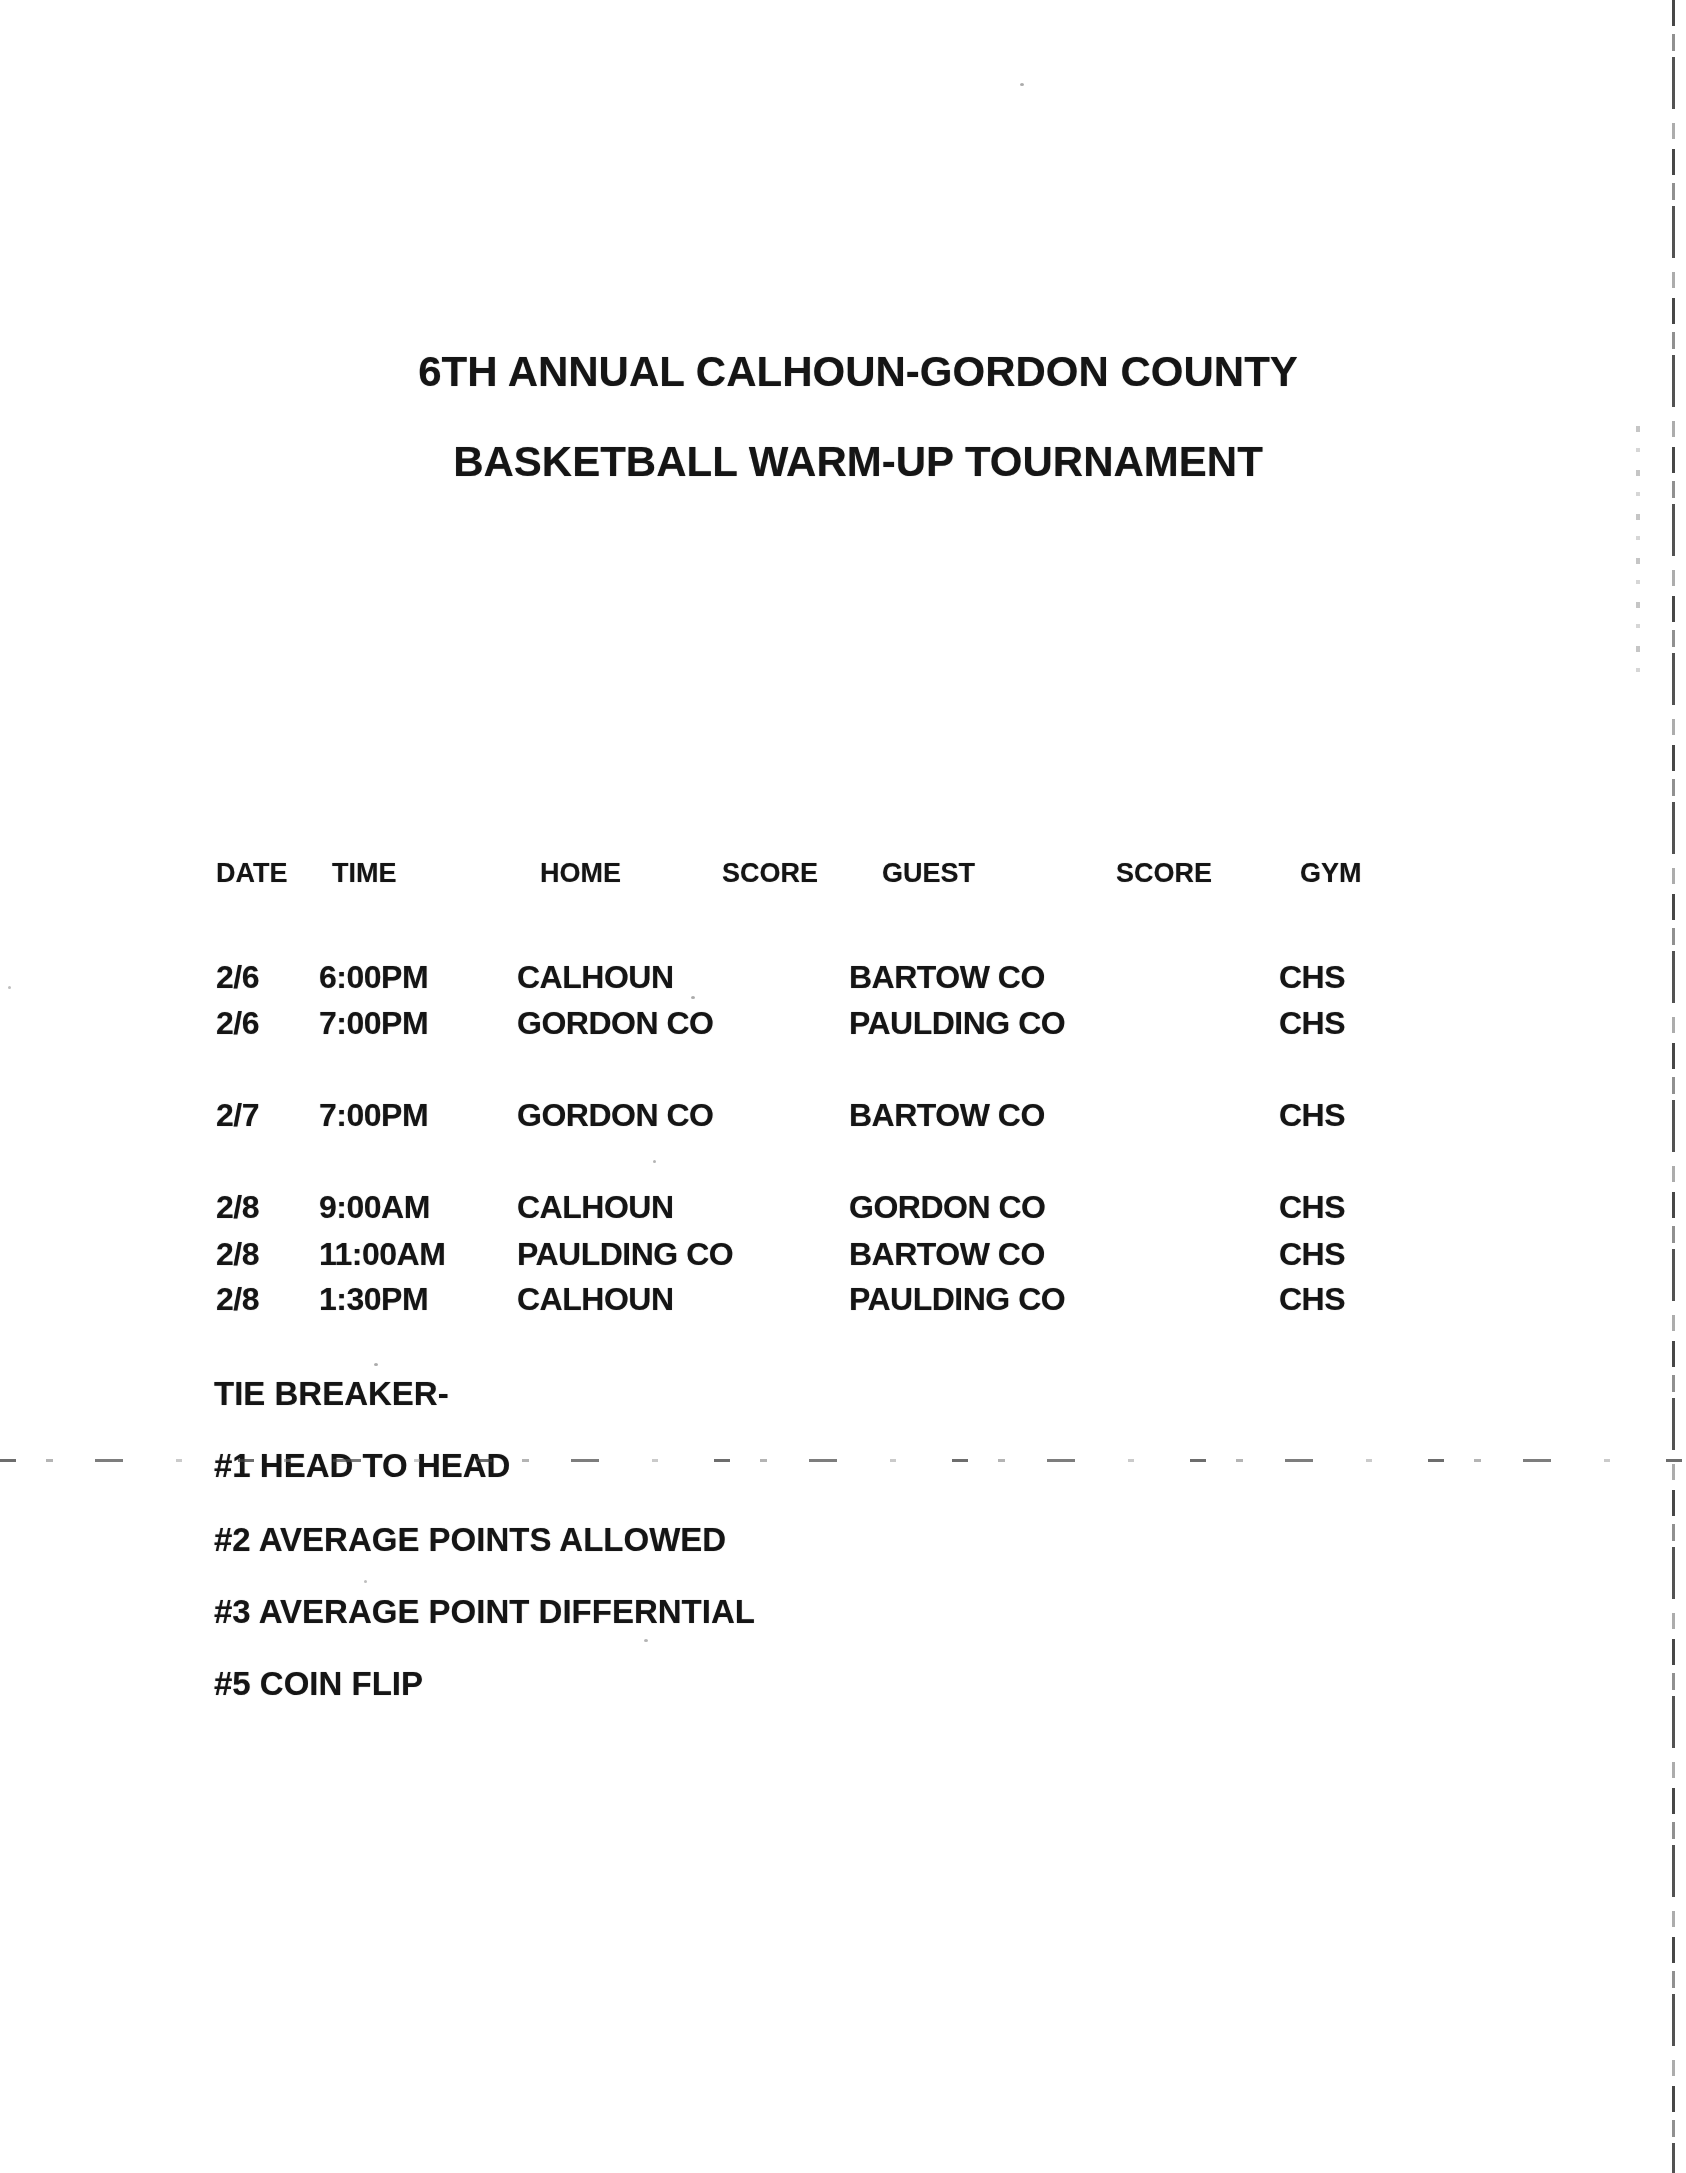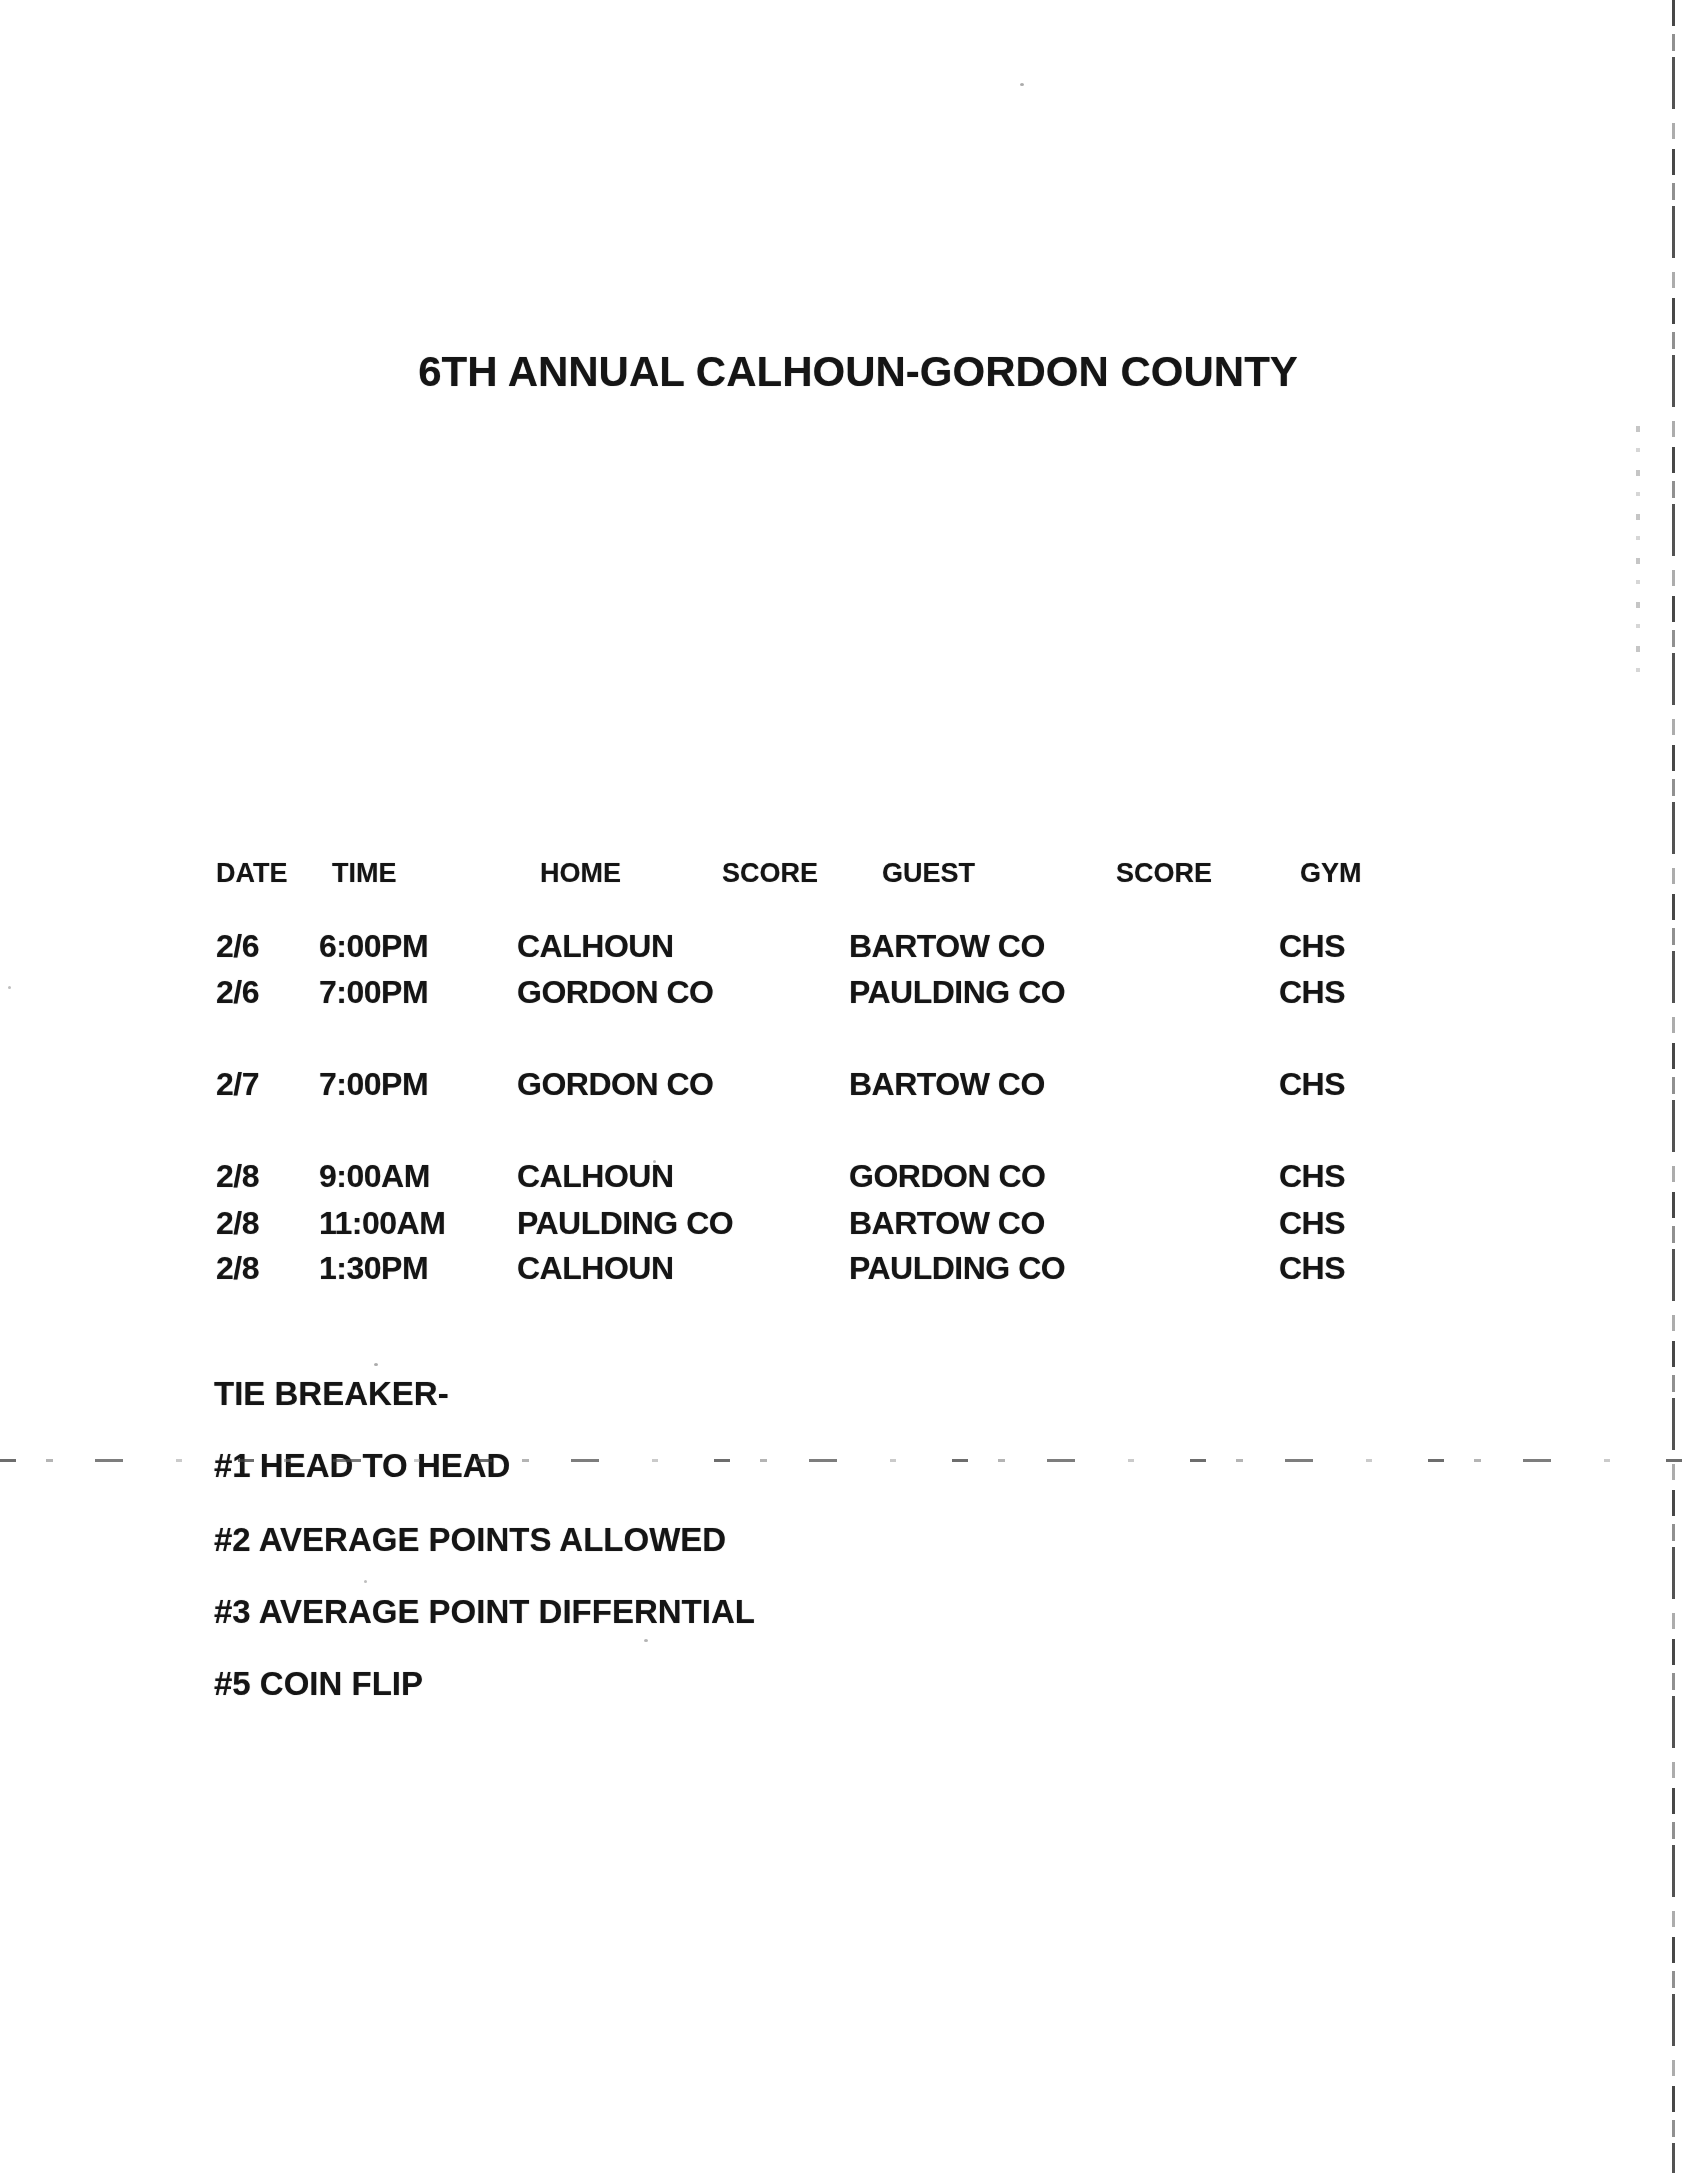--- a/index.html
+++ b/index.html
@@ -26,21 +26,21 @@
   .center-line {
     position: absolute;
     left: 30px;
     right: 0;
     text-align: center;
   }
   .title-text { font-size: 42px; letter-spacing: 0px; }
   .abs { position: absolute; }
   .hdr  { font-size: 27px; }
   .cell { font-size: 32px; letter-spacing: -0.5px; }
-  .trow { position: absolute; left: 0; right: 0; height: 40px; }
+  .trow { position: absolute; left: 0; right: 0; height: 40px; margin-top: 31px; }
   .tie  { font-size: 33px; }
 
   
   .fold-line {
     position: absolute;
     left: 0;
     top: 1459px;
     width: 100%;
     height: 3px;
     background: repeating-linear-gradient(90deg,
@@ -76,20 +76,21 @@
     background: #444;
     border-radius: 50%;
   }
 </style>
 </head>
 <body>
 
 <div class="page" style="color: rgb(21, 21, 21);">
 
   <div class="center-line ink title-text" style="top:351px">6TH ANNUAL CALHOUN-GORDON COUNTY</div>
+  <div class="center-line ink title-text" style="top:441px">BASKETBALL WARM-UP TOURNAMENT</div>
 
   <div>
 
     <div>
       <span class="abs ink hdr" style="left:216px;  top:860px">DATE</span>
       <span class="abs ink hdr" style="left:332px;  top:860px">TIME</span>
       <span class="abs ink hdr" style="left:540px;  top:860px">HOME</span>
       <span class="abs ink hdr" style="left:722px;  top:860px">SCORE</span>
       <span class="abs ink hdr" style="left:882px;  top:860px">GUEST</span>
       <span class="abs ink hdr" style="left:1116px; top:860px">SCORE</span>

